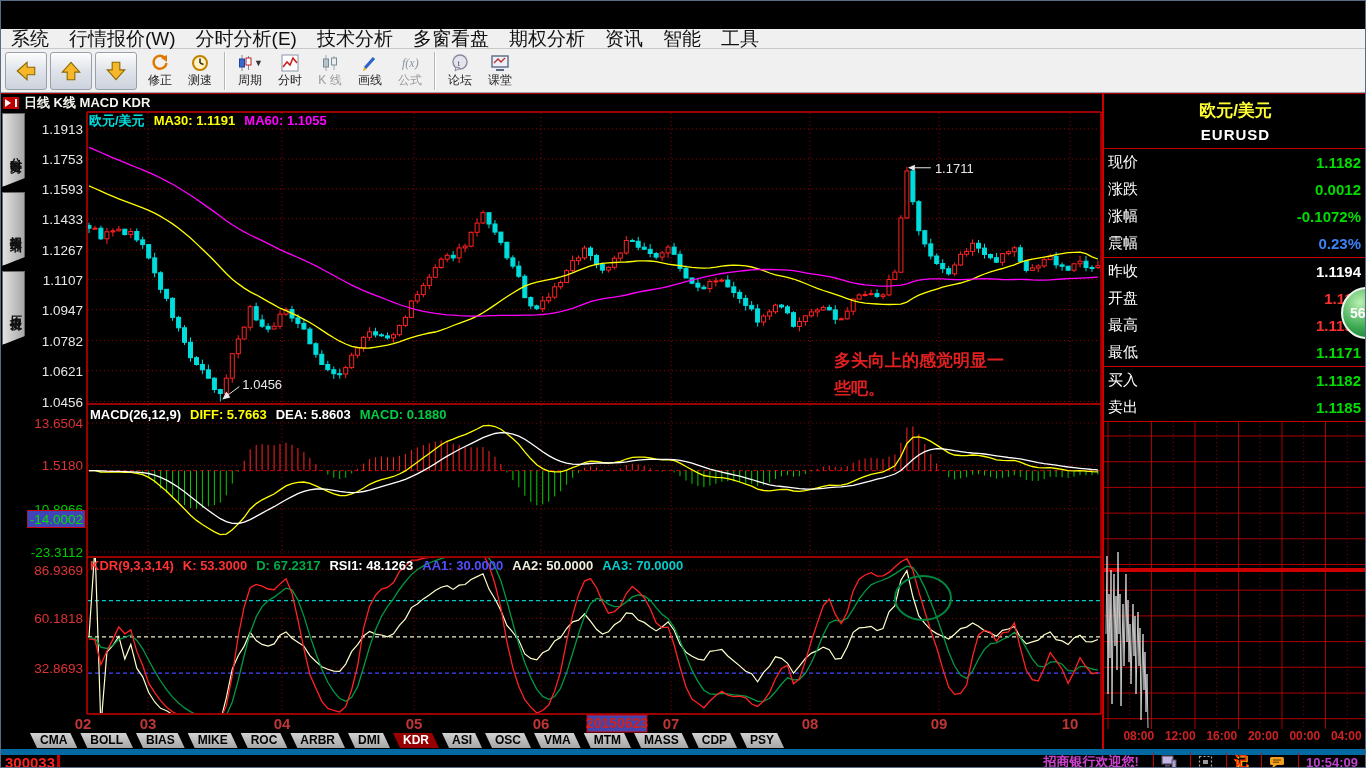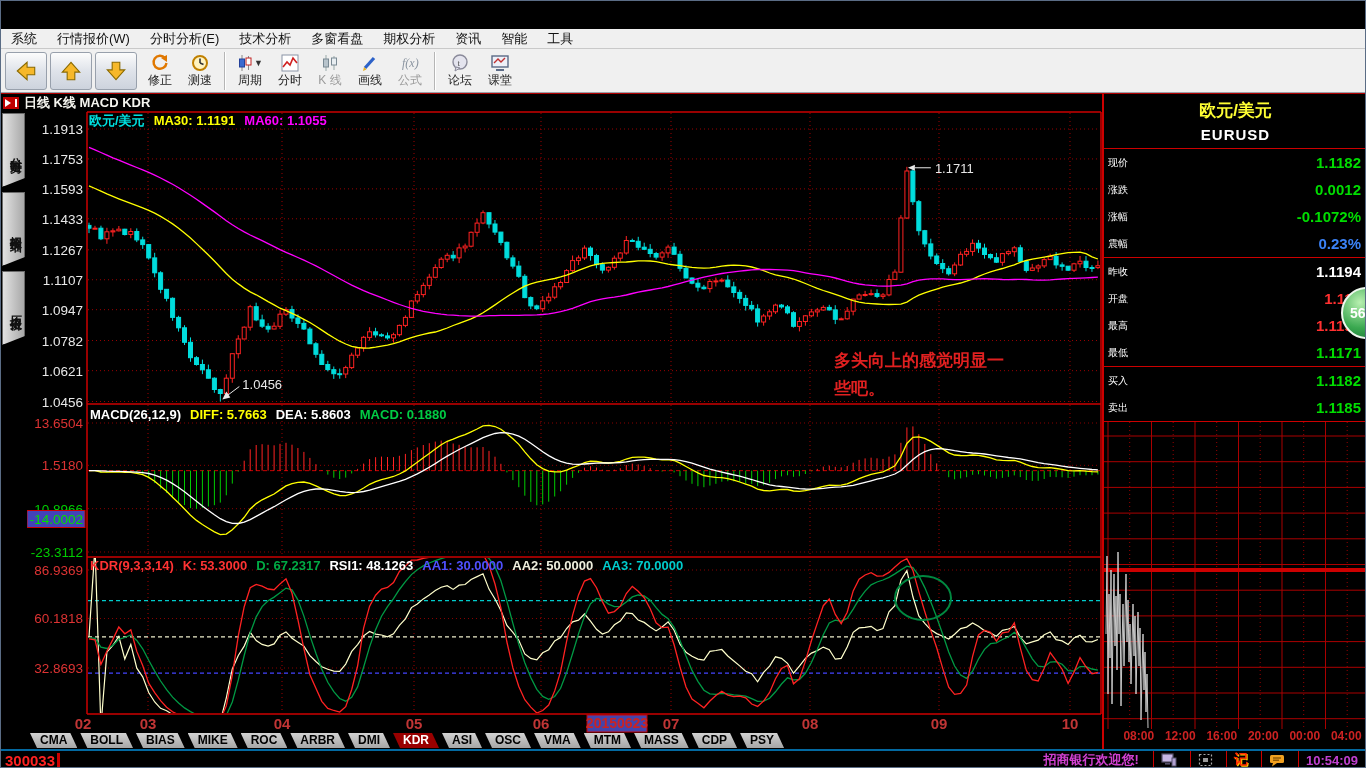--- a/index.html
+++ b/index.html
@@ -14,21 +14,21 @@
   .app-icon{width:18px;height:18px;margin:0 7px 0 6px;border-radius:4px;background:#c41318;position:relative;flex:none;}
   .app-icon:after{content:"";position:absolute;left:4px;top:4px;width:10px;height:10px;border:2px solid #fff;border-radius:50%;border-left-color:transparent;transform:rotate(40deg);}
   .title-text{font-size:13px;color:#000;}
   .winbtns{position:absolute;right:6px;top:0;display:flex;}
   .wbtn{width:30px;height:19px;border:1px solid #5e6e84;border-top:none;border-radius:0 0 4px 4px;
     background:linear-gradient(180deg,#fdfdfd,#d7dfec 45%,#bac7da 50%,#cfd9e8);display:flex;align-items:center;justify-content:center;margin-left:2px;}
   .wbtn.close{width:44px;background:linear-gradient(180deg,#f5b0a2,#e07058 45%,#c5412c 50%,#d8654d);}
 
   
   .menubar{position:absolute;left:0;top:28px;width:100%;height:20px;background:#f0f0f0;border-bottom:1px solid #c9c9c9;
-    display:flex;align-items:flex-start;font-size:13px;color:#111;}
+    display:flex;align-items:flex-start;font-size:19px;color:#111;}
   .menu-item{padding:0 10px;height:100%;display:flex;align-items:center;cursor:default;}
 
   
   .toolbar{position:absolute;left:0;top:48px;width:100%;height:44px;background:#f0f0f0;border-bottom:1px solid #9aa0a8;
     display:flex;align-items:center;padding:2px 4px;}
   .navbtn{width:42px;height:38px;margin-right:3px;border:1px solid #98a0ac;border-radius:3px;
     background:linear-gradient(180deg,#fcfcfc,#dfe3ea 50%,#cdd3dd);display:flex;align-items:center;justify-content:center;padding:0;}
   .tbtn{width:38px;height:40px;display:flex;flex-direction:column;align-items:center;justify-content:flex-start;margin:0 1px;padding-top:2px;}
   .tbtn .ticon{height:20px;display:flex;align-items:center;justify-content:center;}
   .tbtn .tlabel{font-size:12px;color:#222;line-height:14px;}
@@ -58,28 +58,28 @@
     background:linear-gradient(180deg,#d2d2d2,#a6a6a6);
     clip-path:polygon(0 0,calc(100% - 7px) 0,100% 100%,7px 100%);}
   .indtab.selected{background:#990000;color:#fff;}
 
   
   .rpanel{position:absolute;left:1101px;top:92px;width:265px;height:656px;background:#000;border-left:2px solid #cc0000;border-top:1px solid #b00000;}
   .q-title{height:27px;line-height:27px;text-align:center;color:#ffff33;font-size:17px;font-weight:bold;margin-top:3px;}
   .q-sub{height:24px;line-height:22px;text-align:center;color:#fff;font-size:15px;font-weight:bold;letter-spacing:1px;}
   .qsep{border-top:1px solid #cc0000;height:0;}
   .qrow{height:27px;display:flex;align-items:center;justify-content:space-between;padding:0 6px 0 4px;}
-  .ql{color:#fff;font-size:10px;}
+  .ql{color:#fff;font-size:15px;}
   .qv{font-size:15px;font-weight:bold;}
   #miniChart{display:block;width:263px;height:307px;}
   .timerow{height:17px;display:flex;padding-left:14px;}
   .timerow span{width:43px;text-align:center;color:#cc2222;font-size:12px;font-weight:bold;line-height:15px;}
 
   
-  .statusbar{position:absolute;left:0;top:748px;width:100%;height:20px;background:#000;border-top:2px solid #0369a1;
+  .statusbar{position:absolute;left:0;top:748px;width:100%;height:20px;background:#000;border-top:6px solid #0369a1;
     display:flex;align-items:center;color:#ccc;font-size:13px;}
   .scode{color:#ff2222;font-weight:bold;font-size:15px;margin-left:4px;}
   .scursor{display:inline-block;width:3px;height:14px;background:#cc0000;margin-left:2px;}
   .swelcome{margin-left:auto;color:#d040d0;font-weight:bold;font-size:13px;}
   .scell{height:18px;display:flex;align-items:center;justify-content:center;border-left:1px solid #cc0000;padding:0 7px;margin-left:6px;}
   .scell.first{margin-left:14px;}
   .note-ch{color:#ff2a00;font-weight:bold;font-size:14px;text-shadow:1px 1px 0 #ffcc00;}
   .stime{color:#c040d0;font-weight:bold;font-size:13px;}
 
   

